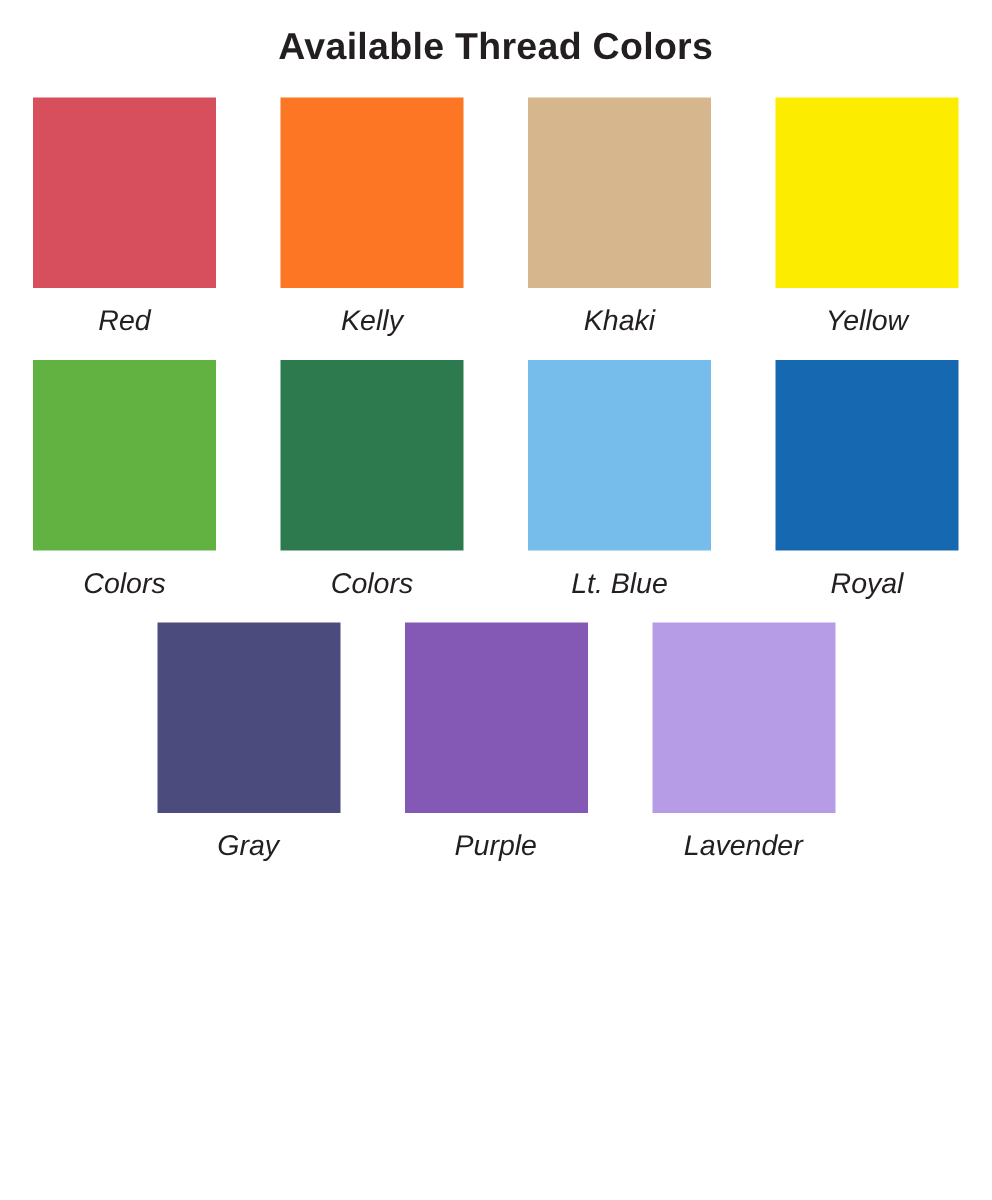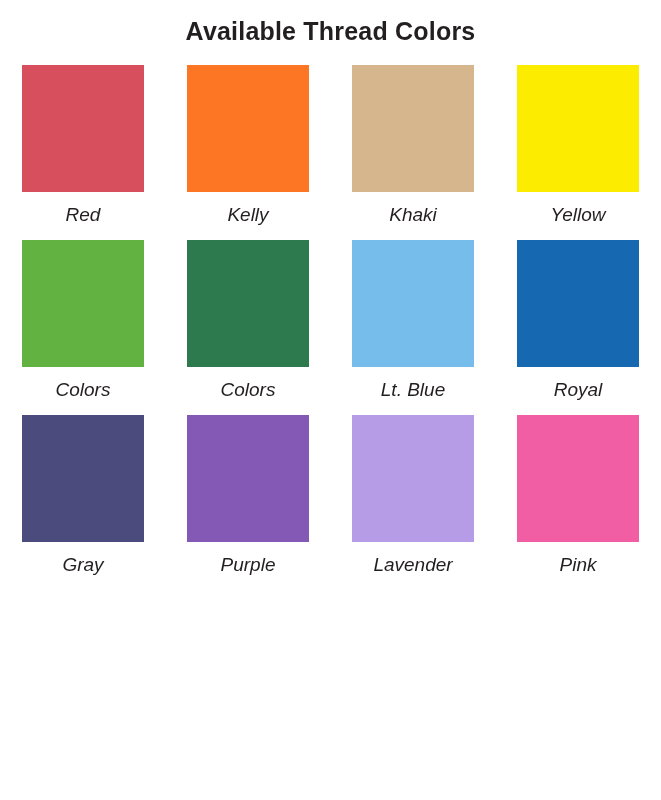--- a/index.html
+++ b/index.html
@@ -127,21 +127,17 @@
         <span class="swatch-label">Gray</span>
       </div>
       <div class="swatch-cell">
         <span class="swatch-chip" style="background-color: rgb(132, 89, 181);"></span>
         <span class="swatch-label">Purple</span>
       </div>
       <div class="swatch-cell">
         <span class="swatch-chip" style="background-color: rgb(182, 156, 230);"></span>
         <span class="swatch-label">Lavender</span>
       </div>
-      <div class="swatch-cell">
-        <span class="swatch-chip" style="background-color: rgb(242, 94, 163);"></span>
-        <span class="swatch-label">Pink</span>
-      </div>
     </div>
 
 
   </div>
 </div>
 
 </body></html>

